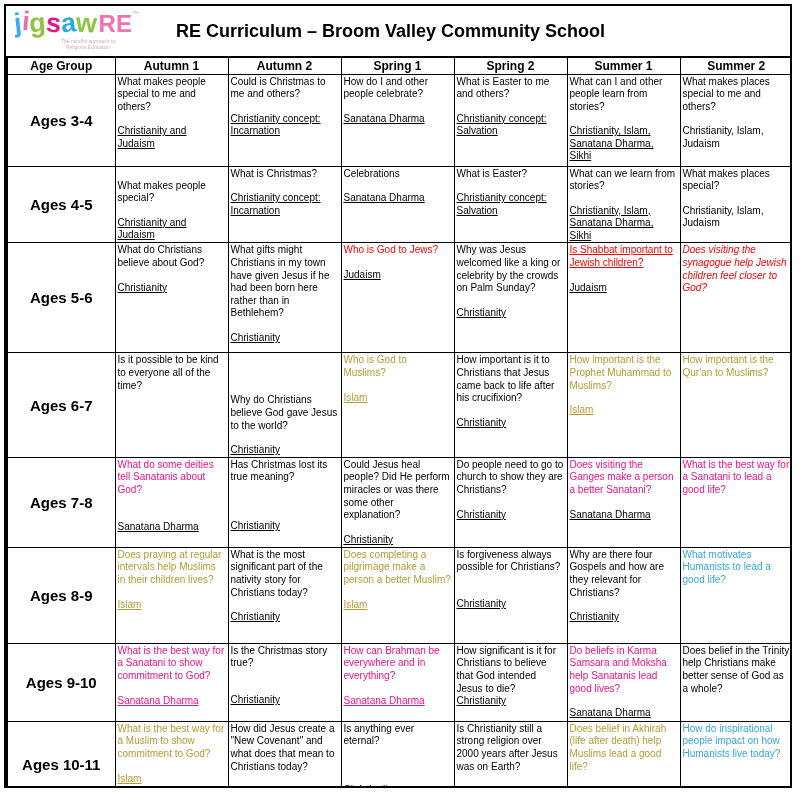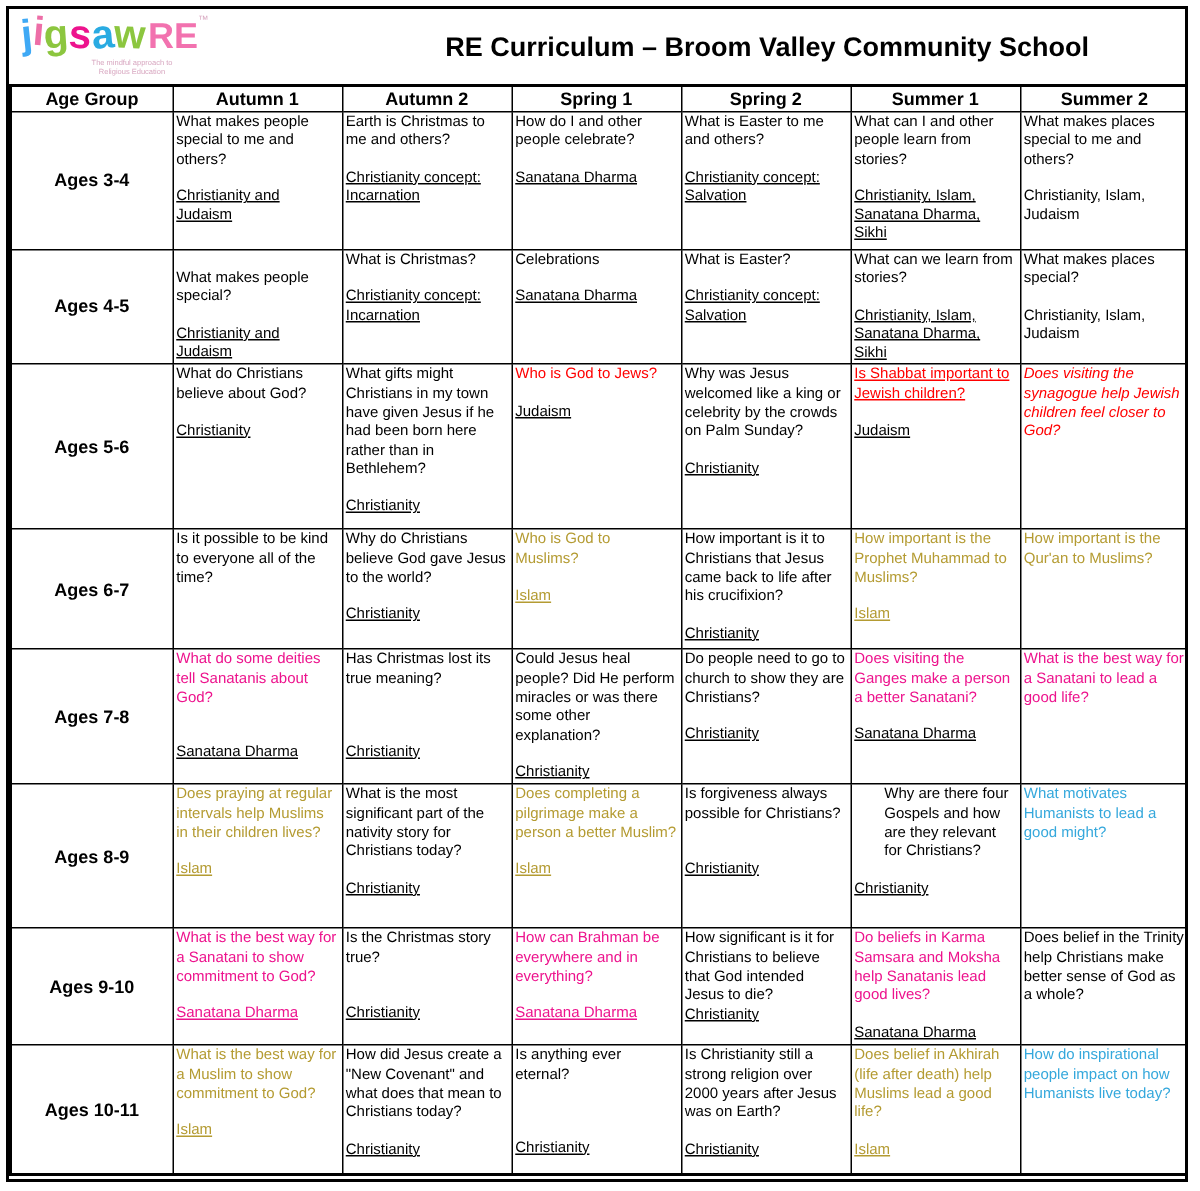--- a/index.html
+++ b/index.html
@@ -11,25 +11,25 @@
   .logo-word .logo-letter{display:inline-block;}
   .logo-word .l0{transform:rotate(-6deg);}
   .logo-word .l1{transform:rotate(5deg) translateY(-2px);}
   .logo-word .l2{transform:rotate(-4deg);}
   .logo-word .l3{transform:rotate(4deg);}
   .logo-word .l4{transform:rotate(-5deg);}
   .logo-word .l5{transform:rotate(3deg);}
   .logo-re{font-weight:bold;font-size:24px;margin-left:2px;}
   .logo-mark{font-size:7px;color:#d8a7c0;vertical-align:top;}
   .tagline{font-size:5px;line-height:6px;color:#d8a7c0;text-align:center;width:120px;margin-left:14px;}
-  .title{flex:1;text-align:right;font-weight:bold;font-size:18px;color:#000;padding-right:64px;letter-spacing:0px;}
+  .title{flex:1;text-align:left;font-weight:bold;font-size:18px;color:#000;padding-right:88px;letter-spacing:0px;}
   table{border-collapse:collapse;table-layout:fixed;width:786px;border:2px solid #000;}
   th,td{border:1px solid #000;box-sizing:border-box;}
   thead th{height:17px;font-size:12px;font-weight:bold;text-align:center;padding:0;}
-  td.age{font-weight:bold;font-size:12px;text-align:center;vertical-align:middle;padding:0;margin-top:26px;}
+  td.age{font-weight:bold;font-size:15px;text-align:center;vertical-align:middle;padding:0;margin-top:26px;}
   td.cell{vertical-align:top;padding:1px 2px 0 2px;font-size:10px;line-height:12.6px;}
   .tag.u{text-decoration:underline;}
   tr.r0{height:92px;} tr.r1{height:71px;} tr.r2{height:110px;} tr.r3{height:80px;}
   tr.r4{height:90px;} tr.r5{height:96px;} tr.r6{height:78px;} tr.r7{height:86px;}
 </style>
 </head>
 <body>
 
 <div class="frame">
   <div class="topband">
@@ -65,21 +65,21 @@
       </tr>
     </thead>
     <tbody>
         <tr class="r0">
           <td class="age">Ages 3-4</td>
           <td class="cell">
             <div class="q" style="color: rgb(0, 0, 0);">What makes people special to me and others?</div>
             <div class="tag u" style="color: rgb(0, 0, 0); margin-top: 12px;">Christianity and Judaism</div>
           </td>
           <td class="cell">
-            <div class="q" style="color: rgb(0, 0, 0);">Earth is Christmas to me and others?</div>
+            <div class="q" style="color: rgb(0, 0, 0);">Could is Christmas to me and others?</div>
             <div class="tag u" style="color: rgb(0, 0, 0); margin-top: 12px;">Christianity concept: Incarnation</div>
           </td>
           <td class="cell">
             <div class="q" style="color: rgb(0, 0, 0);">How do I and other people celebrate?</div>
             <div class="tag u" style="color: rgb(0, 0, 0); margin-top: 12px;">Sanatana Dharma</div>
           </td>
           <td class="cell">
             <div class="q" style="color: rgb(0, 0, 0);">What is Easter to me and others?</div>
             <div class="tag u" style="color: rgb(0, 0, 0); margin-top: 12px;">Christianity concept: Salvation</div>
           </td>
@@ -144,21 +144,21 @@
           <td class="cell">
             <div class="q" style="color: rgb(255, 0, 0); font-style: italic;">Does visiting the synagogue help Jewish children feel closer to God?</div>
           </td>
         </tr>
         <tr class="r3">
           <td class="age">Ages 6-7</td>
           <td class="cell">
             <div class="q" style="color: rgb(0, 0, 0);">Is it possible to be kind to everyone all of the time?</div>
           </td>
           <td class="cell">
-            <div class="q" style="color: rgb(0, 0, 0);">Why do Christians believe God gave Jesus to the world?</div>
+            <div class="q" style="color: rgb(0, 0, 0); margin-top: 40px;">Why do Christians believe God gave Jesus to the world?</div>
             <div class="tag u" style="color: rgb(0, 0, 0); margin-top: 12px;">Christianity</div>
           </td>
           <td class="cell">
             <div class="q" style="color: rgb(180, 155, 50);">Who is God to Muslims?</div>
             <div class="tag u" style="color: rgb(180, 155, 50); margin-top: 12px;">Islam</div>
           </td>
           <td class="cell">
             <div class="q" style="color: rgb(0, 0, 0);">How important is it to Christians that Jesus came back to life after his crucifixion?</div>
             <div class="tag u" style="color: rgb(0, 0, 0); margin-top: 12px;">Christianity</div>
           </td>
@@ -208,25 +208,25 @@
           </td>
           <td class="cell">
             <div class="q" style="color: rgb(180, 155, 50);">Does completing a pilgrimage make a person a better Muslim?</div>
             <div class="tag u" style="color: rgb(180, 155, 50); margin-top: 12px;">Islam</div>
           </td>
           <td class="cell">
             <div class="q" style="color: rgb(0, 0, 0);">Is forgiveness always possible for Christians?</div>
             <div class="tag u" style="color: rgb(0, 0, 0); margin-top: 24px;">Christianity</div>
           </td>
           <td class="cell">
-            <div class="q" style="color: rgb(0, 0, 0); margin-left: 20px;">Why are there four Gospels and how are they relevant for Christians?</div>
-            <div class="tag u" style="color: rgb(0, 0, 0); margin-top: 12px;">Christianity</div>
-          </td>
-          <td class="cell">
-            <div class="q" style="color: rgb(53, 168, 220);">What motivates Humanists to lead a good might?</div>
+            <div class="q" style="color: rgb(0, 0, 0);">Why are there four Gospels and how are they relevant for Christians?</div>
+            <div class="tag u" style="color: rgb(0, 0, 0); margin-top: 12px;">Christianity</div>
+          </td>
+          <td class="cell">
+            <div class="q" style="color: rgb(53, 168, 220);">What motivates Humanists to lead a good life?</div>
           </td>
         </tr>
         <tr class="r6">
           <td class="age">Ages 9-10</td>
           <td class="cell">
             <div class="q" style="color: rgb(237, 19, 141);">What is the best way for a Sanatani to show commitment to God?</div>
             <div class="tag u" style="color: rgb(237, 19, 141); margin-top: 12px;">Sanatana Dharma</div>
           </td>
           <td class="cell">
             <div class="q" style="color: rgb(0, 0, 0);">Is the Christmas story true?</div>

